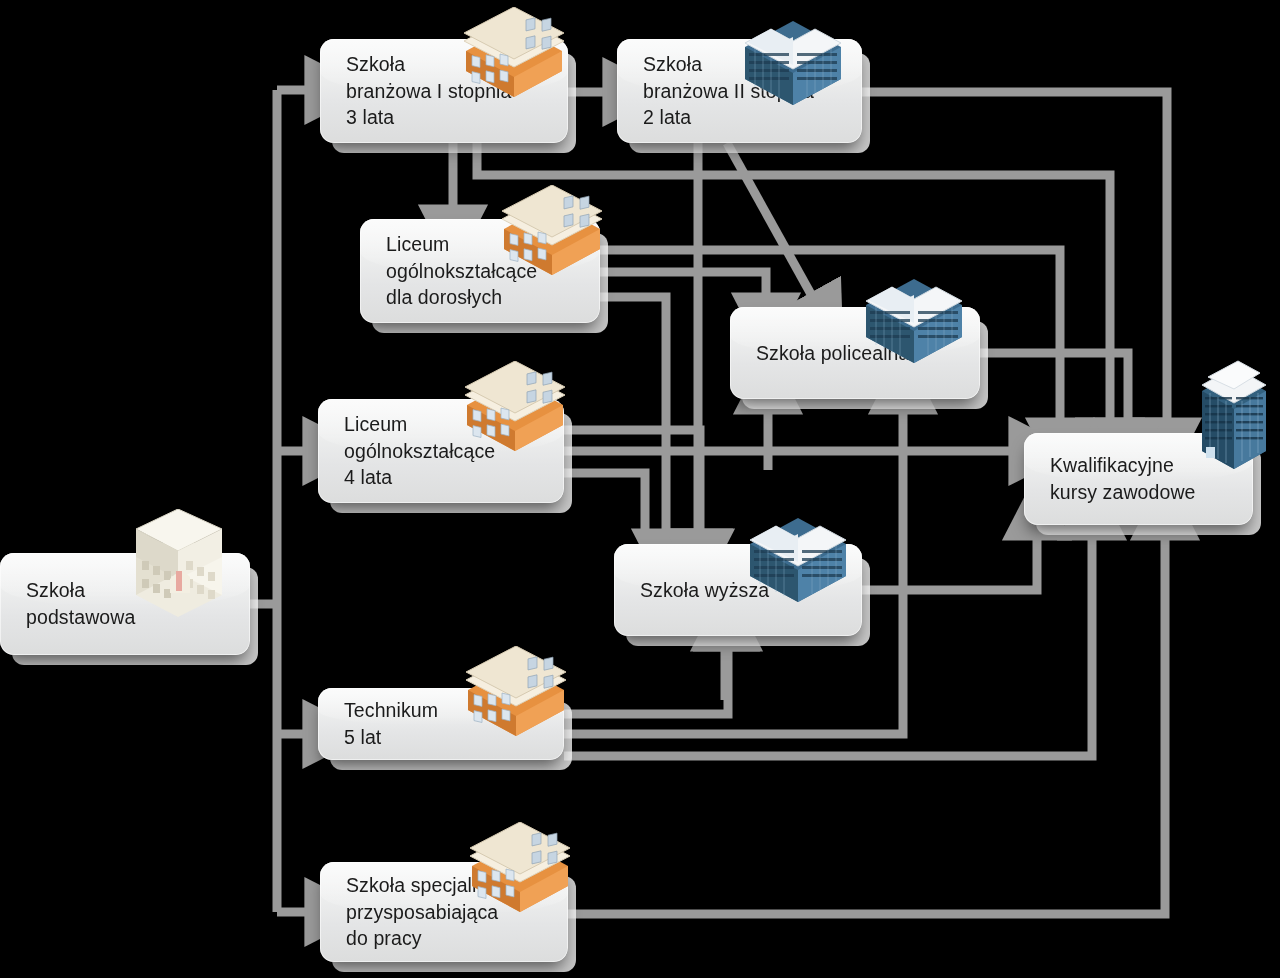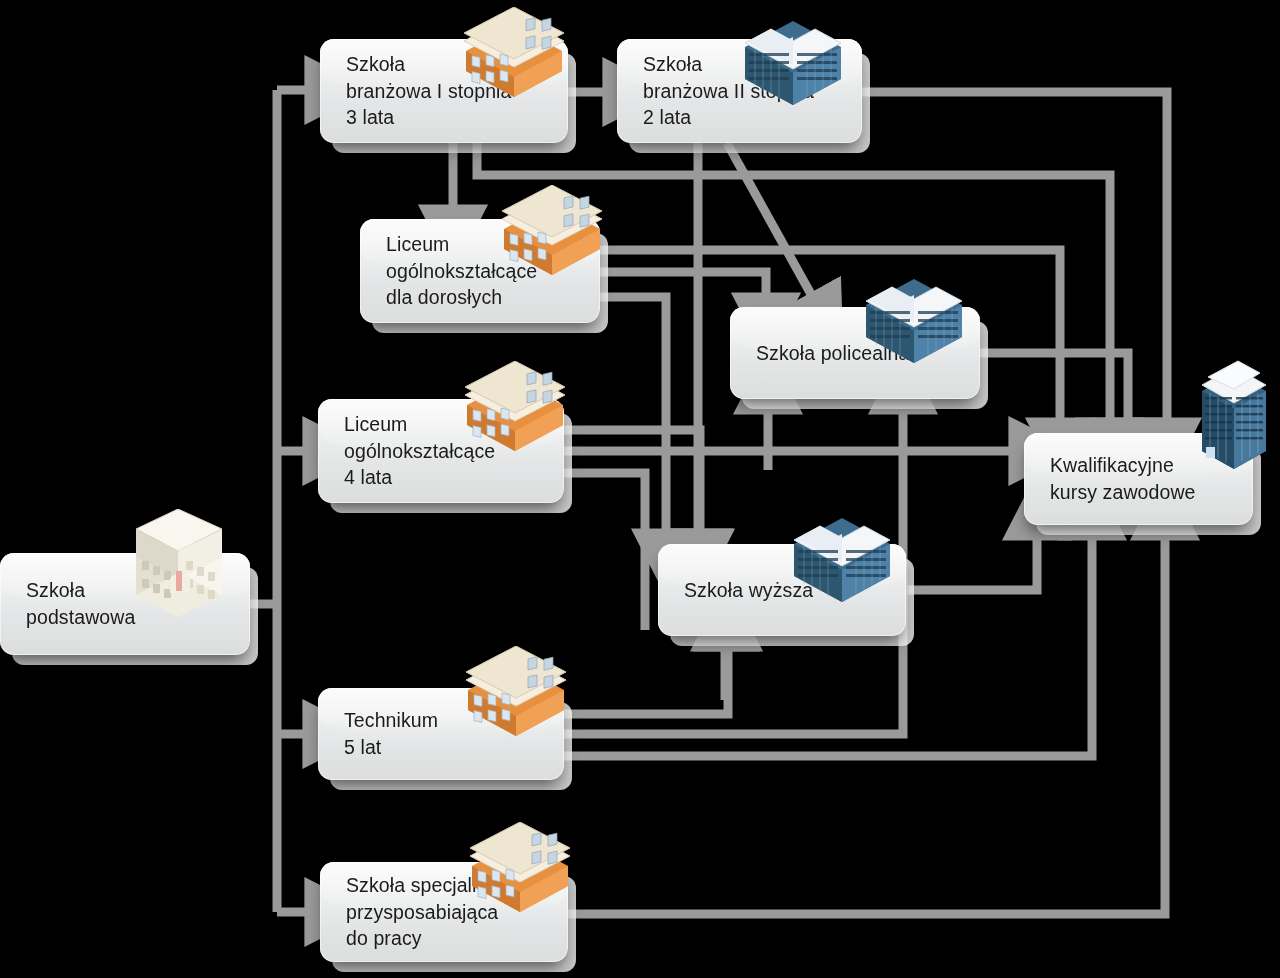--- a/index.html
+++ b/index.html
@@ -306,21 +306,21 @@
             <line x1="48" y1="58" x2="48" y2="96"></line>
           <line x1="76" y1="58" x2="76" y2="94"></line>
             <line x1="84" y1="54" x2="84" y2="90"></line>
           <line x1="92" y1="50" x2="92" y2="86"></line>
             <line x1="100" y1="46" x2="100" y2="82"></line>
         </g>
       </g>
     </svg>
   </div>
 
-  <div class="node" style="left:614px;top:544px;width:248px;height:92px;margin-left:44px;">
+  <div class="node" style="left:614px;top:544px;width:248px;height:92px;">
     <div class="sheen"></div>
     <div class="label">Szkoła wyższa</div>
     <svg class="bldg" style="left:122px;top:-44px;width:124px;height:112px;" viewBox="0 0 124 112">
       <g>
         <polygon points="14,44 62,18 110,44 110,76 62,102 14,76" fill="#3d6c8f"></polygon>
         <polygon points="14,44 62,70 62,102 14,76" fill="#2d566f"></polygon>
         <polygon points="62,70 110,44 110,76 62,102" fill="#4e82a8"></polygon>
         <polygon points="14,40 40,26 62,38 84,26 110,40 62,66" fill="#f4f6f8" stroke="#cfd8df" stroke-width="1"></polygon>
         <polygon points="18,38 40,26 58,36 62,34 62,62 18,40" fill="#e8eef3"></polygon>
         <g fill="#1d3c52" opacity="0.75">
@@ -378,21 +378,21 @@
           <line x1="44" y1="46" x2="44" y2="108"></line>
           <line x1="60" y1="46" x2="60" y2="106"></line>
             <line x1="68" y1="42" x2="68" y2="102"></line>
           <line x1="76" y1="38" x2="76" y2="98"></line>
         </g>
         <rect x="24" y="92" width="9" height="11" fill="#cfe1ee"></rect>
       </g>
     </svg>
   </div>
 
-  <div class="node" style="left:318px;top:688px;width:246px;height:92px;">
+  <div class="node" style="left:318px;top:688px;width:246px;height:72px;">
     <div class="sheen"></div>
     <div class="label">Technikum
 5 lat</div>
     <svg class="bldg" style="left:136px;top:-42px;width:120px;height:104px;" viewBox="0 0 120 104">
       <g>
         <polygon points="14,44 62,18 110,44 110,64 62,90 14,64" fill="#e79140"></polygon>
         <polygon points="14,44 62,70 62,90 14,64" fill="#cf7a2f"></polygon>
         <polygon points="62,70 110,44 110,64 62,90" fill="#f0a155"></polygon>
         <polygon points="12,34 62,8 112,34 62,60" fill="#f6efe0" stroke="#ddd2bb" stroke-width="1"></polygon>
         <polygon points="12,26 62,0 112,26 62,52" fill="#efe6d2" stroke="#d6cab1" stroke-width="1"></polygon>

